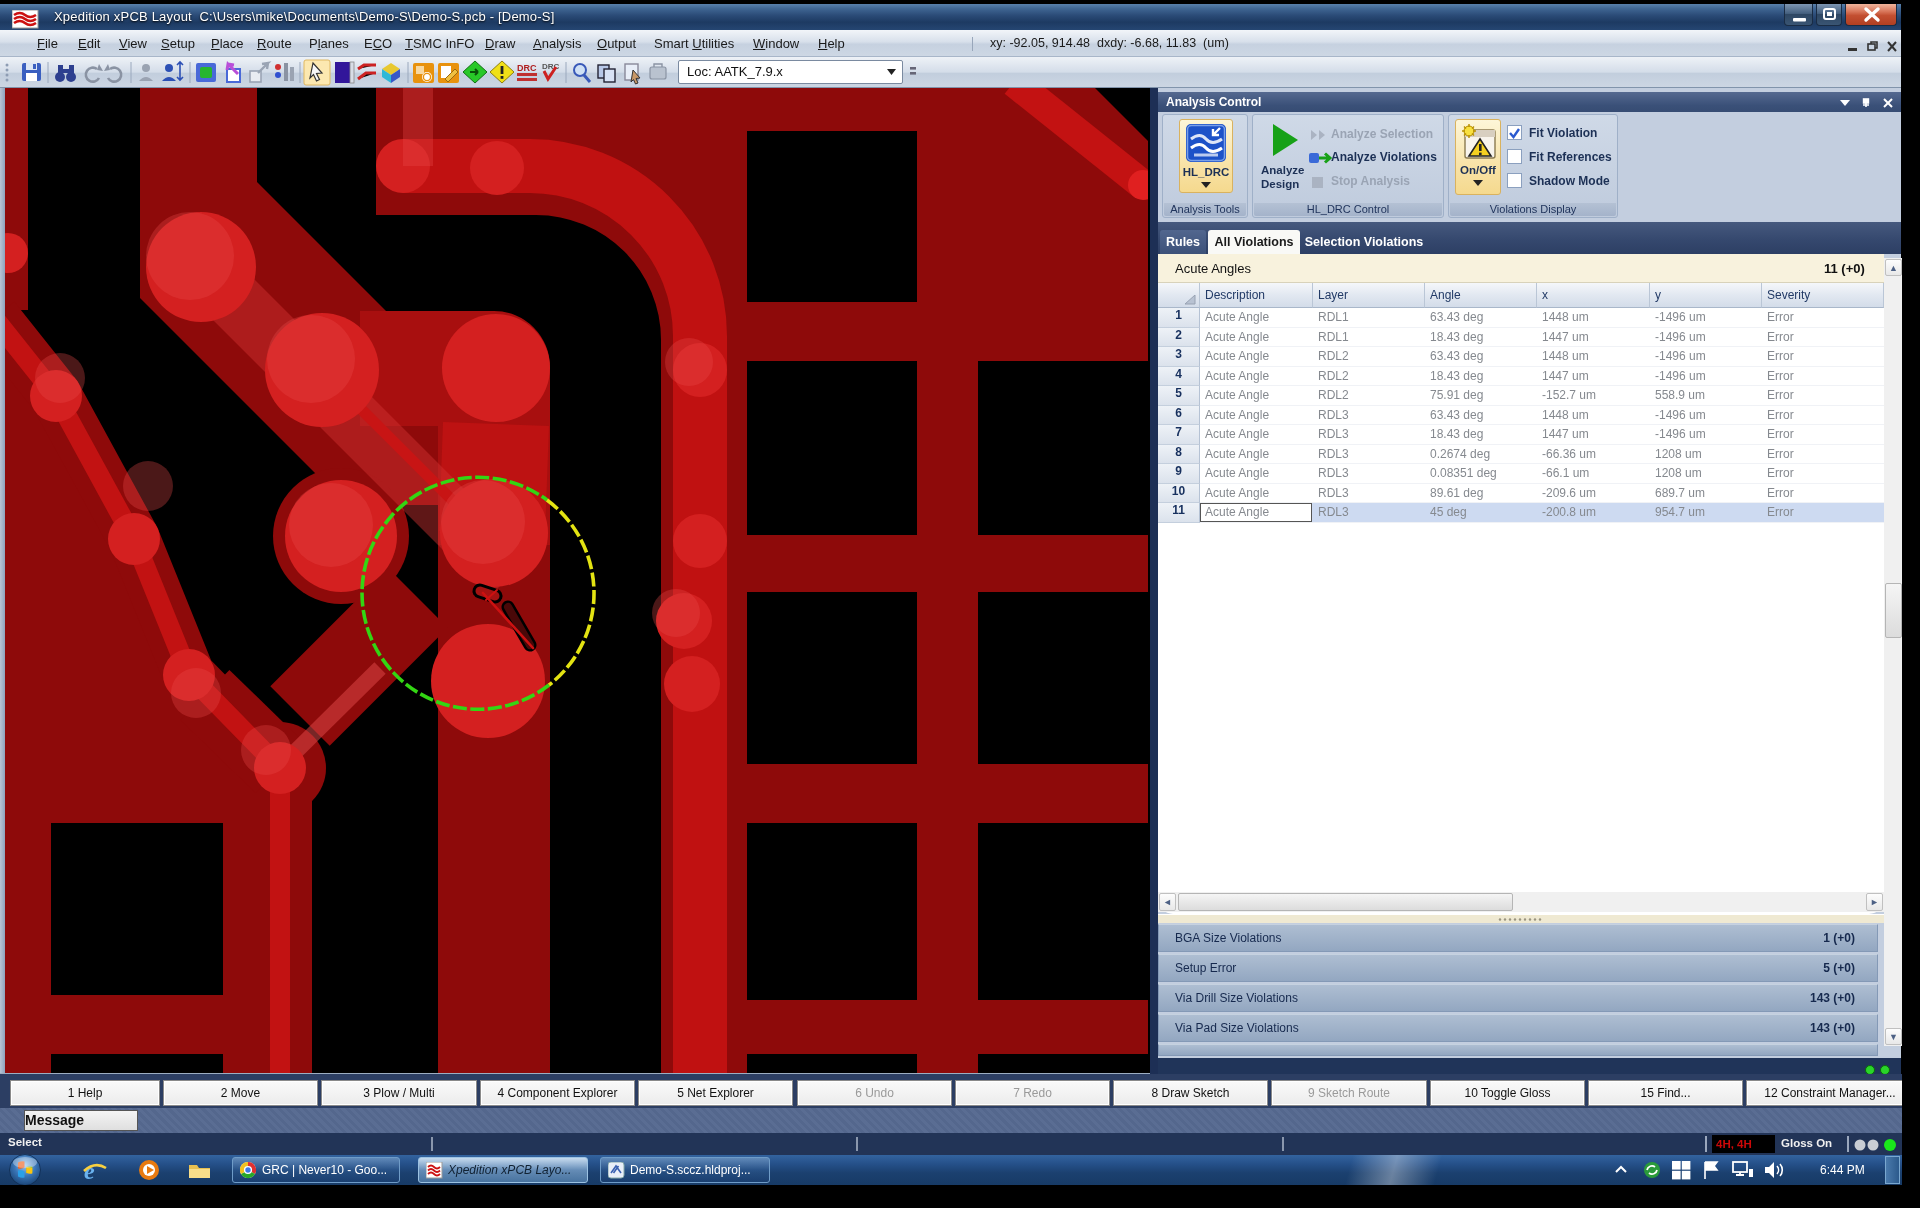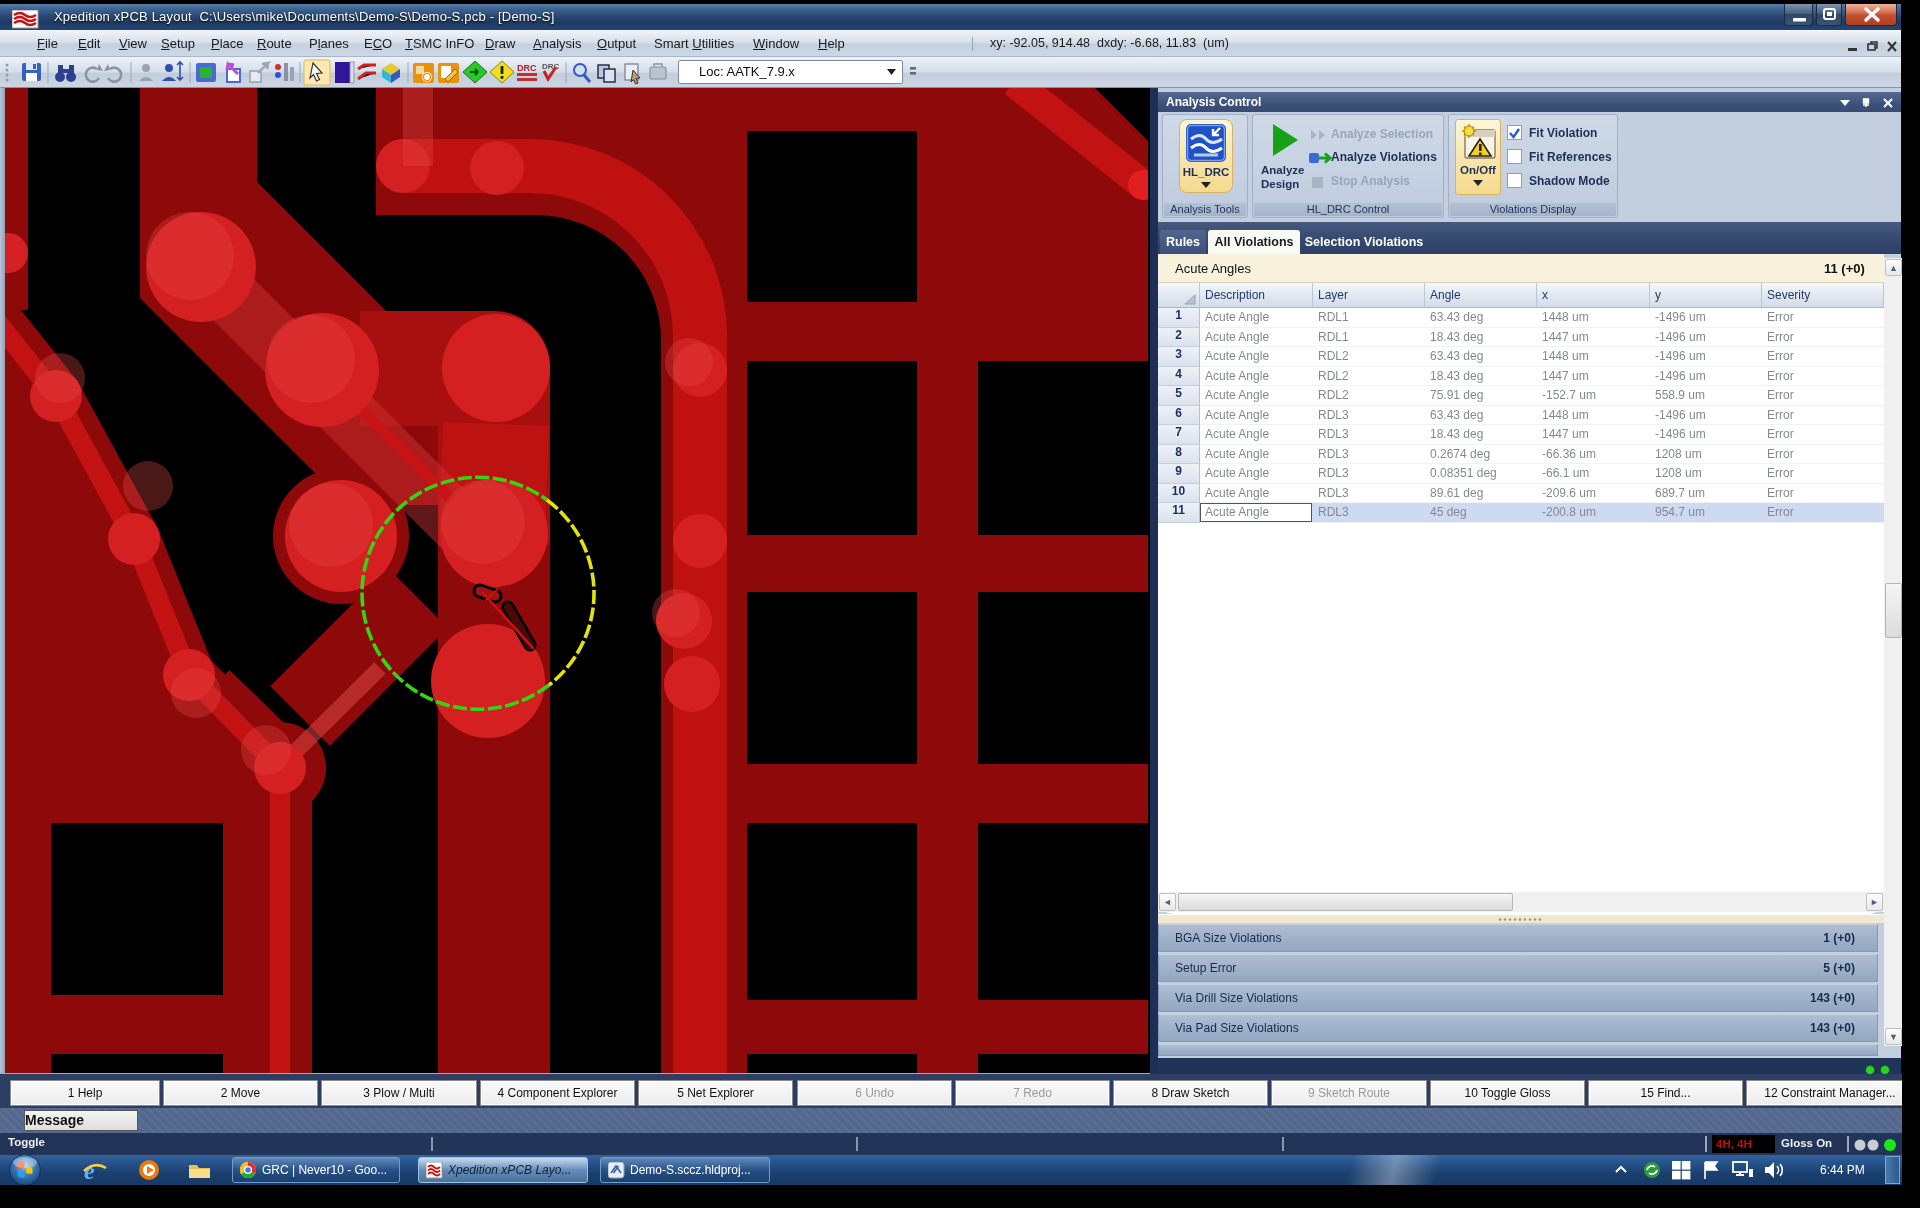--- a/index.html
+++ b/index.html
@@ -261,21 +261,21 @@
 
     <rect x="598" y="8" width="11" height="13" fill="#b8c8e8" stroke="#223" stroke-width="1.4"></rect>
       <rect x="604" y="12" width="11" height="13" fill="#d8e2f5" stroke="#223" stroke-width="1.4"></rect>
 
     <rect x="625" y="7" width="13" height="16" fill="#e8eef8" stroke="#889" stroke-width="1.4"></rect>
       <path d="M633 13 l7 8 -4 0.5 2 4.5 -2.5 1 -2 -4.5 -2.5 2.5 z" fill="#c89868" stroke="#333" stroke-width="1"></path>
 
     <rect x="650" y="10" width="16" height="12" rx="2" fill="#b9c2cf" stroke="#8a93a3" stroke-width="1.2"></rect>
       <path d="M654 10 v-3 h8 v3" stroke="#8a93a3" stroke-width="1.4" fill="none"></path>
   </svg>
-  <div class="abs" style="left:678px;top:3px;width:225px;height:24px;background:#fff;border:1px solid #7a8aa0;border-radius:2px;font-size:13px;color:#111;line-height:22px;padding-left:20px">Loc: AATK_7.9.x
+  <div class="abs" style="left:678px;top:3px;width:225px;height:24px;background:#fff;border:1px solid #7a8aa0;border-radius:2px;font-size:13px;color:#111;line-height:22px;padding-left:8px">Loc: AATK_7.9.x
     <svg class="abs" style="right:5px;top:8px" width="10" height="8">
         <path d="M0 0 L9 0 L4.5 6 Z" fill="#222"></path>
       </svg>
   </div>
   <svg class="abs" style="left:908px;top:8px" width="10" height="18">
       <g fill="#667">
         <rect x="2" y="2" width="6" height="2.6"></rect>
         <rect x="2" y="7" width="6" height="2.6"></rect>
       </g>
     </svg>
@@ -400,21 +400,21 @@
     <g stroke="#fff" stroke-width="2">
         <path d="M44 1 L52 9"></path>
         <path d="M52 1 L44 9"></path>
       </g>
   </svg>
 </div>
 
 <div class="abs" id="ribbon">
 
   <div class="group" style="left:4px;width:86px">
-    <div class="abs" style="left:16px;top:4px;width:54px;height:74px;background:linear-gradient(#fdf6d8,#f8e3a8 60%,#f5d98e);border:1px solid #d9b25f;border-radius:8px">
+    <div class="abs" style="left:16px;top:4px;width:54px;height:74px;background:linear-gradient(#fdf6d8,#f8e3a8 60%,#f5d98e);border:1px solid #d9b25f;border-radius:3px">
       <svg class="abs" style="left:6px;top:4px" width="42" height="40">
         <rect x="0" y="0" width="40" height="38" rx="5" fill="#1d52c8"></rect>
         <rect x="1.5" y="1.5" width="37" height="35" rx="4" fill="none" stroke="#7aa0e8" stroke-width="1.5"></rect>
         <g stroke="#fff" stroke-width="3" fill="none">
           <path d="M5 15 Q14 8 20 15 T36 15" opacity="0.85"></path>
           <path d="M5 24 Q14 17 20 24 T36 24"></path>
           <path d="M8 31 h24" opacity="0.7"></path>
         </g>
         <path d="M34 4 l-7 7 m0 -6 v6 h6" stroke="#fff" stroke-width="2.4" fill="none"></path>
       </svg>
@@ -677,21 +677,21 @@
   <div class="fnbtn fndis" style="left:955px;width:155px">7 Redo</div>
   <div class="fnbtn" style="left:1113px;width:155px">8 Draw Sketch</div>
   <div class="fnbtn fndis" style="left:1271px;width:156px">9 Sketch Route</div>
   <div class="fnbtn" style="left:1430px;width:155px">10 Toggle Gloss</div>
   <div class="fnbtn" style="left:1588px;width:155px">15 Find...</div>
   <div class="fnbtn" style="left:1746px;width:168px">12 Constraint Manager...</div>
 </div>
 <div class="abs" id="msgstrip"></div>
 <div class="abs" id="msgtab">Message Window</div>
 <div class="abs" id="statusbar">
-  <span class="abs" style="left:8px;top:3px">Toggle</span>
+  <span class="abs" style="left:8px;top:3px">Select</span>
   <span class="abs" style="left:431px;top:4px;width:2px;height:14px;background:#8a97ad"></span>
   <span class="abs" style="left:856px;top:4px;width:2px;height:14px;background:#8a97ad"></span>
   <span class="abs" style="left:1282px;top:4px;width:2px;height:14px;background:#8a97ad"></span>
   <span class="abs" style="left:1705px;top:3px;width:2px;height:16px;background:#9aa7bd"></span>
   <span class="abs" style="left:1712px;top:2px;width:63px;height:18px;background:#000;color:#cc0808;font-size:11.5px;padding:3px 0 0 4px">4H, 4H</span>
   <span class="abs" style="left:1781px;top:4px">Gloss On</span>
   <span class="abs" style="left:1847px;top:3px;width:2px;height:16px;background:#9aa7bd"></span>
   <svg class="abs" style="left:1854px;top:6px" width="46" height="12">
       <circle cx="6" cy="6" r="5.5" fill="#c9cdd4"></circle>
       <circle cx="19" cy="6" r="5.5" fill="#c9cdd4"></circle>

